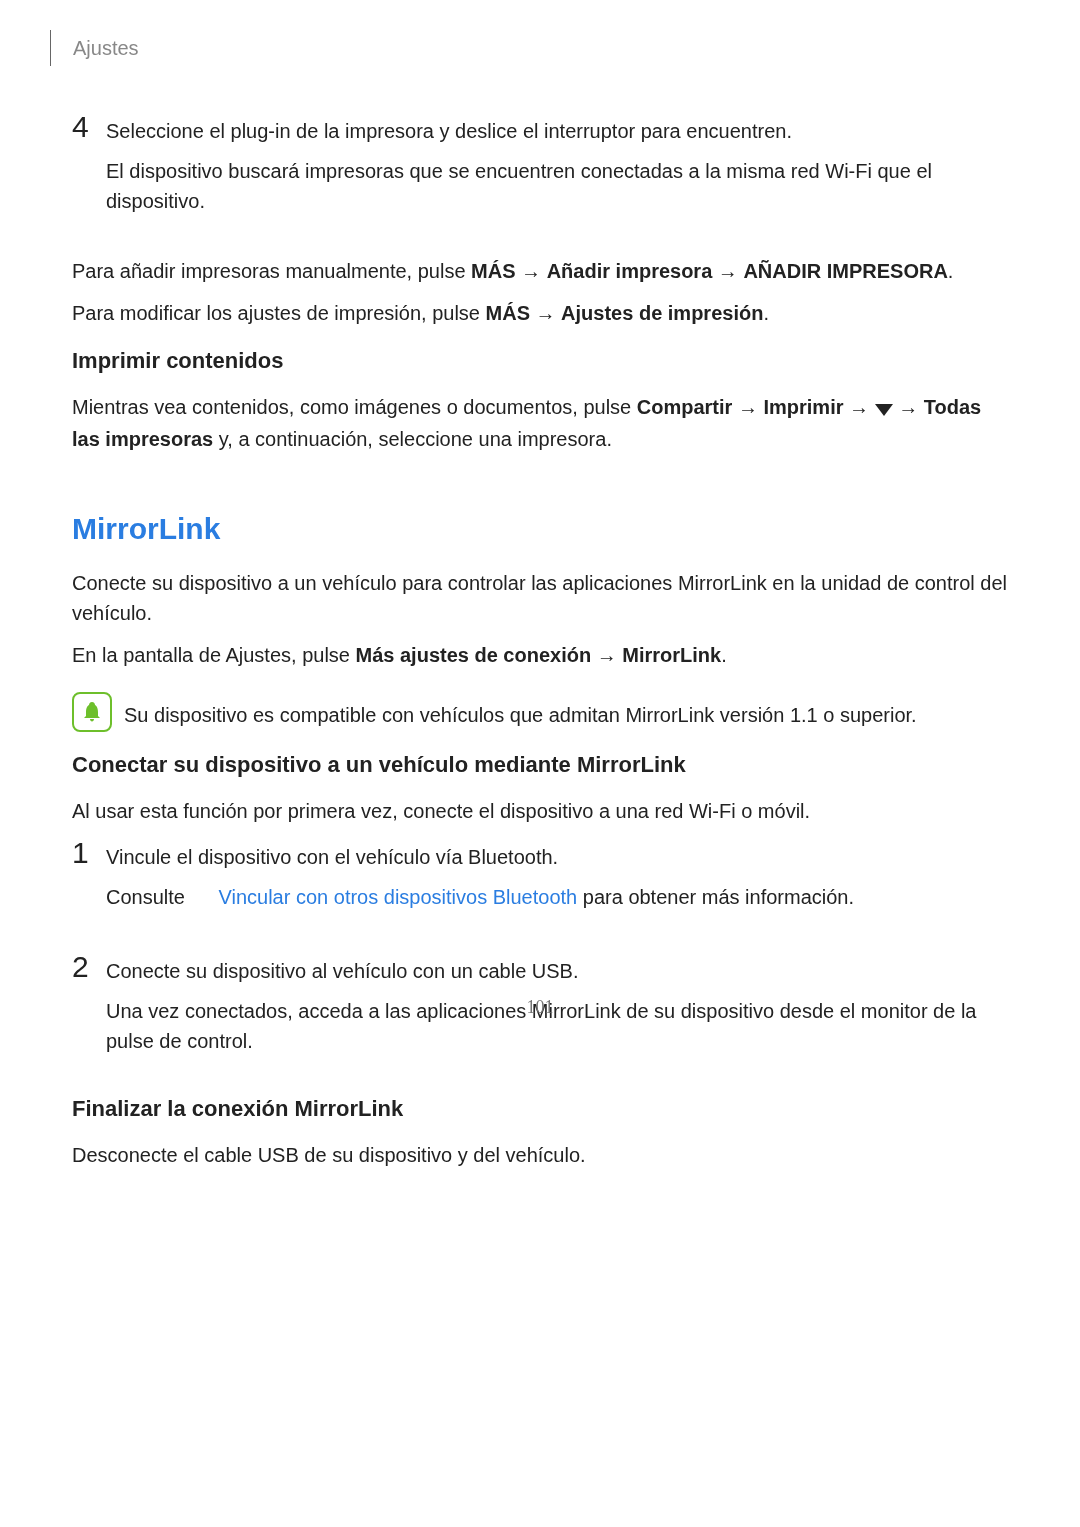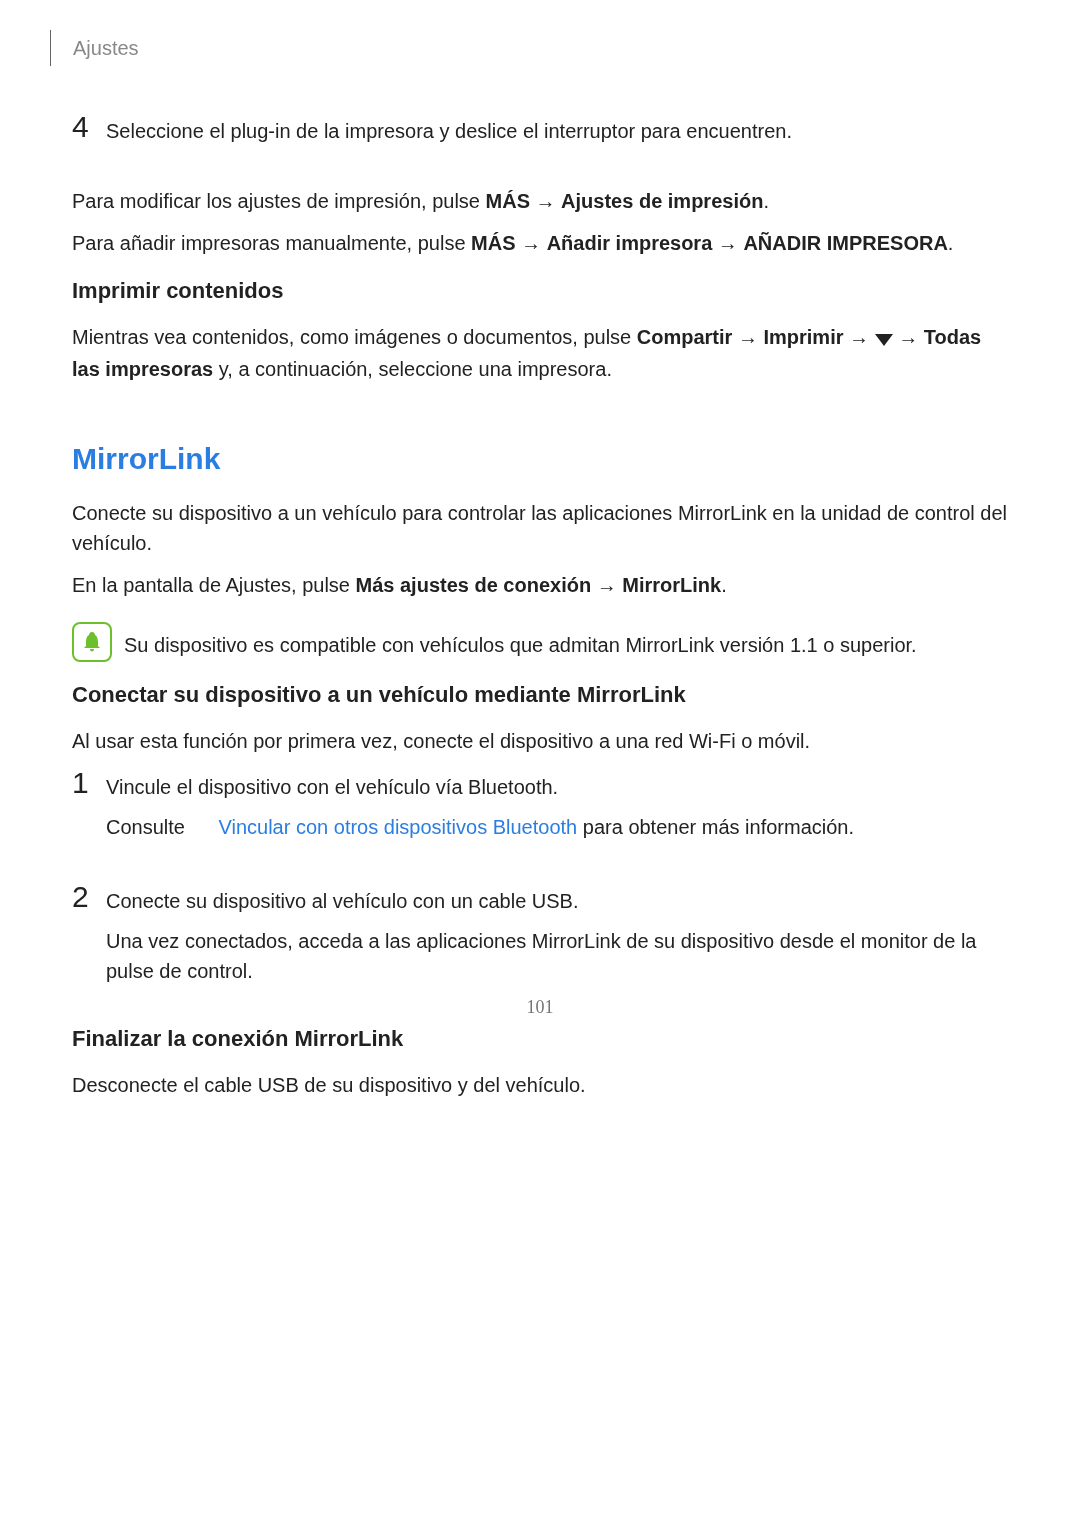--- a/index.html
+++ b/index.html
@@ -32,29 +32,30 @@
   <div class="header-bar">
     <span class="header-text">Ajustes</span>
   </div>
 
   <div class="content">
 
     <div class="step">
       <div class="step-num">4</div>
       <div class="step-body">
         <p>Seleccione el plug-in de la impresora y deslice el interruptor para encuentren.</p>
+        <p>El dispositivo buscará impresoras que se encuentren conectadas a la misma red Wi-Fi que el dispositivo.</p>
       </div>
     </div>
 
     <p class="body-p">
-      <span>Para modificar los ajustes de impresión, pulse </span><span class="bold">MÁS</span><span class="arrow"> → </span><span class="bold">Ajustes de impresión</span><span>.</span>
+      <span>Para añadir impresoras manualmente, pulse </span><span class="bold">MÁS</span><span class="arrow"> → </span><span class="bold">Añadir impresora</span><span class="arrow"> → </span><span class="bold">AÑADIR IMPRESORA</span><span>.</span>
     </p>
 
     <p class="body-p">
-      <span>Para añadir impresoras manualmente, pulse </span><span class="bold">MÁS</span><span class="arrow"> → </span><span class="bold">Añadir impresora</span><span class="arrow"> → </span><span class="bold">AÑADIR IMPRESORA</span><span>.</span>
+      <span>Para modificar los ajustes de impresión, pulse </span><span class="bold">MÁS</span><span class="arrow"> → </span><span class="bold">Ajustes de impresión</span><span>.</span>
     </p>
 
     <h3 class="h3">Imprimir contenidos</h3>
 
     <p class="body-p">
       <span>Mientras vea contenidos, como imágenes o documentos, pulse </span><span class="bold">Compartir</span><span class="arrow"> → </span><span class="bold">Imprimir</span><span class="arrow"> → </span><span class="dropdown-icon"><svg width="18" height="12" viewBox="0 0 18 12">
             <polygon points="0,0 18,0 9,12" fill="#222"></polygon>
           </svg></span><span class="arrow"> → </span><span class="bold">Todas las impresoras</span><span> y, a continuación, seleccione una impresora.</span>
     </p>
 

